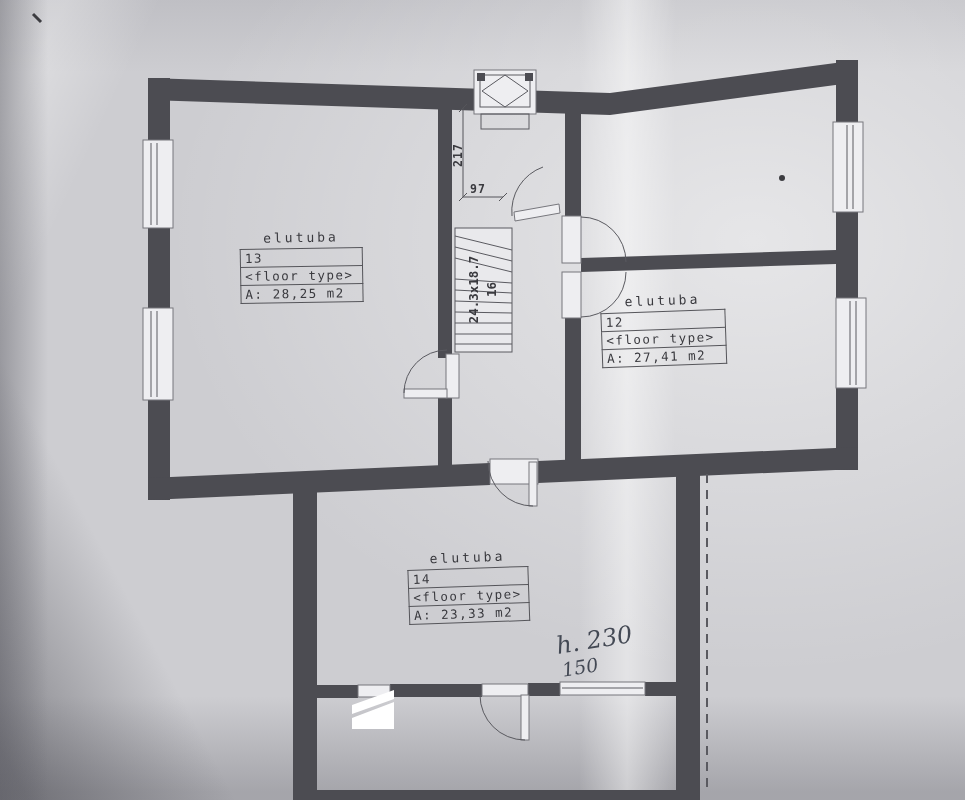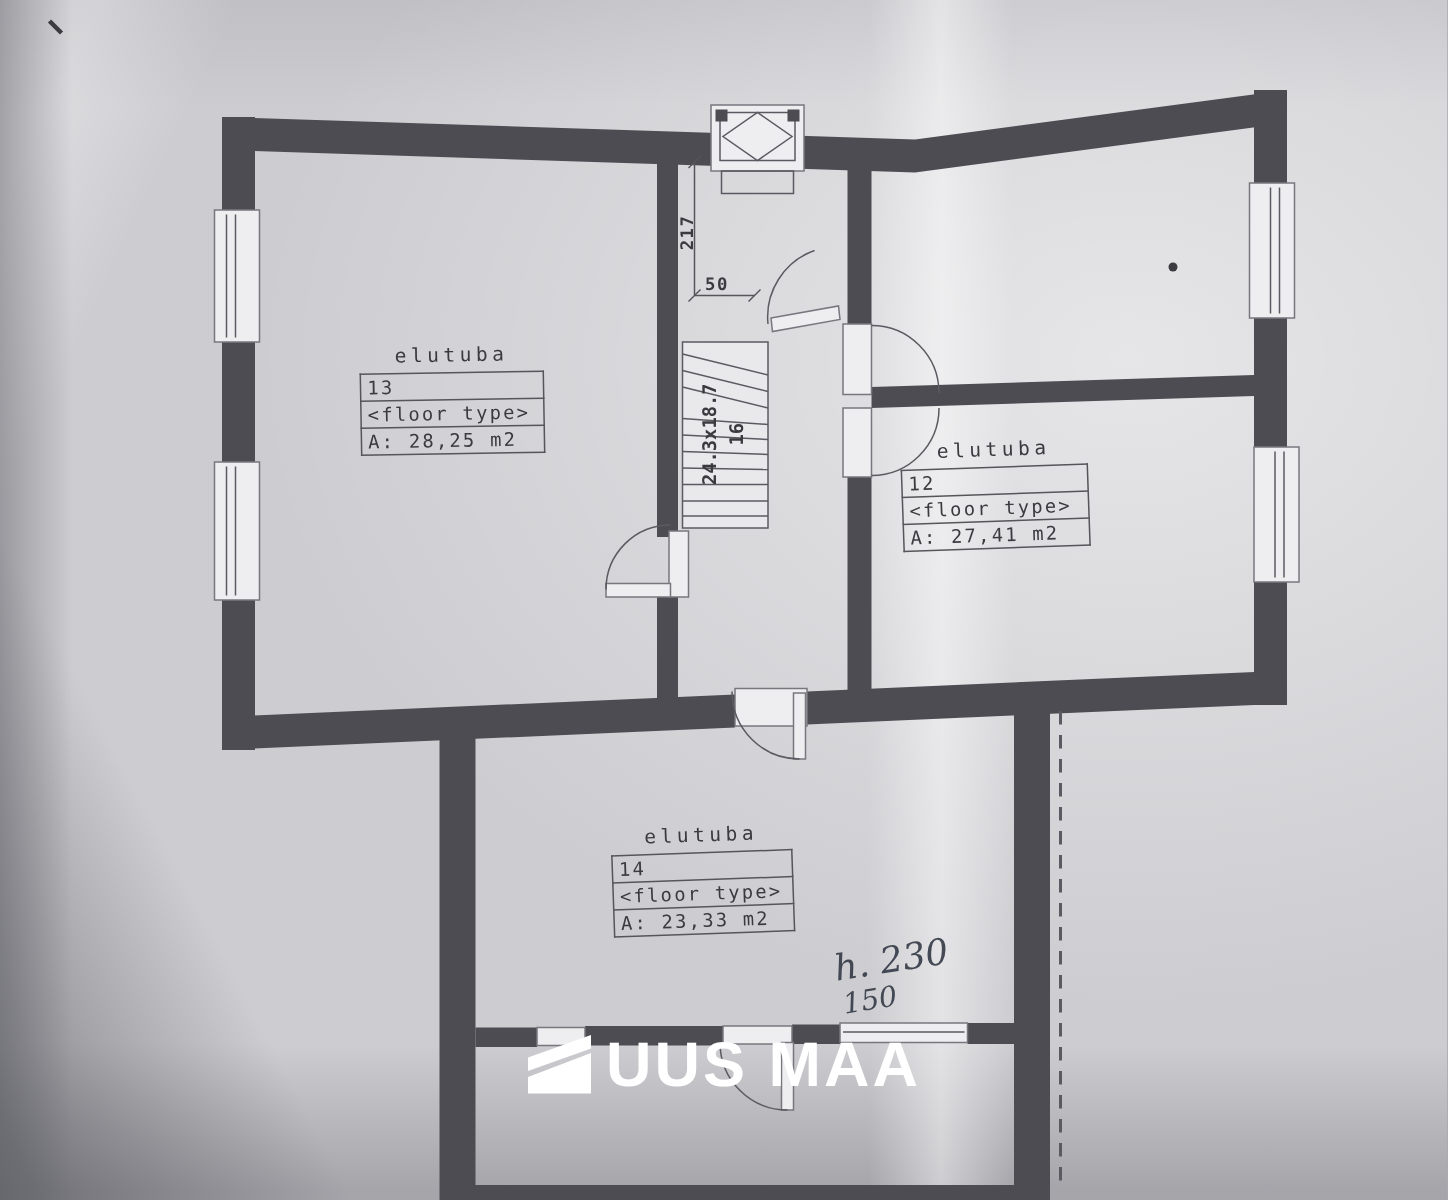--- a/index.html
+++ b/index.html
@@ -155,21 +155,21 @@
     <circle cx="782" cy="178" r="3" fill="#3c3c40"></circle>
     <line x1="33" y1="14" x2="41" y2="22" stroke="#3c3c40" stroke-width="3"></line>
 
     <g fill="#ffffff">
       <polygon points="352,705 394,690 394,699 352,714"></polygon>
       <polygon points="352,718 394,702 394,729 352,729"></polygon>
     </g>
   </svg>
 
   <div class="txt dim" style="left:446px;top:148px;transform:rotate(-90deg);">217</div>
-  <div class="txt dim" style="left:470px;top:182px;">50</div>
+  <div class="txt dim" style="left:470px;top:182px;">97</div>
 
   <div class="txt stair-txt" style="left:438px;top:282px;width:70px;text-align:center;">24.3x18.7</div>
   <div class="txt stair-txt" style="left:476px;top:282px;width:30px;text-align:center;">16</div>
 
   <div class="room-label" style="left:240px;top:230px;transform:rotate(-1deg);">
     <span class="hdr">elutuba</span>
     <table>
       <tbody>
           <tr>
             <td style="width:113px;">13</td>
@@ -214,17 +214,14 @@
       <tr>
             <td>A: 23,33 m2</td>
           </tr>
     </tbody>
       </table>
   </div>
 
   <div class="hand" style="left:556px;top:626px;font-size:24px;transform:rotate(-9deg);">h. 230</div>
   <div class="hand" style="left:562px;top:656px;font-size:19px;transform:rotate(-9deg);">150</div>
 
-  <div id="logo">
-    <span class="word">UUS MAA</span>
-  </div>
 
 </div>
 
 </body></html>

